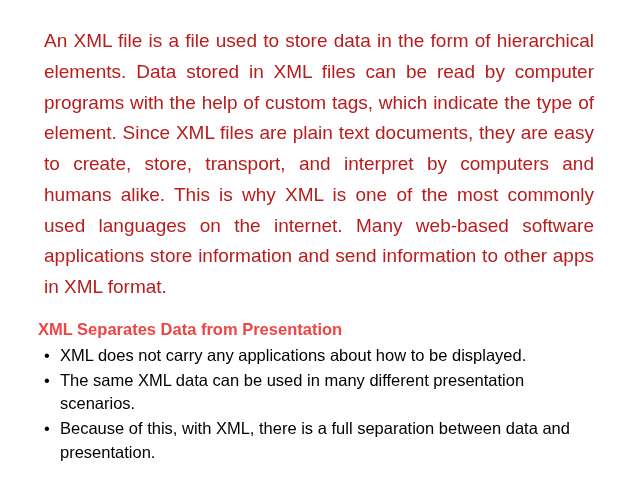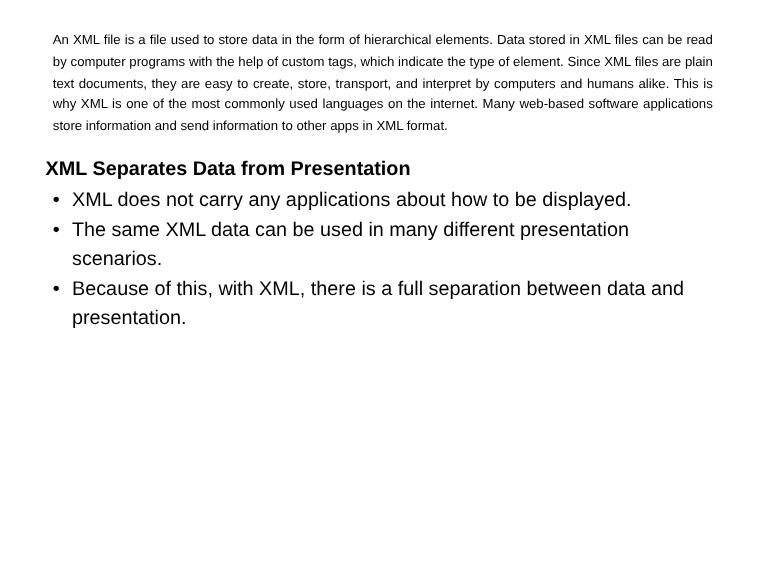--- a/index.html
+++ b/index.html
@@ -15,35 +15,35 @@
     overflow: hidden;
   }
   .slide {
     box-sizing: border-box;
     width: 640px;
     height: 480px;
     padding: 26px 42px 10px 38px;
     background: #ffffff;
   }
   .intro-paragraph {
-    font-size: 11px;
+    font-size: 19px;
     line-height: 1.62;
     text-align: justify;
     text-justify: inter-word;
     margin: 0 0 14px 0;
     padding: 0 4px 0 6px;
-    color: #000000;
+    color: #b91c1c;
   }
   .section-heading {
     font-size: 16.5px;
     font-weight: bold;
     line-height: 1.5;
     margin: 0 0 2px 0;
     padding: 0 0 0 0;
-    color: #000000;
+    color: #ef4444;
   }
   .bullet-list {
     list-style: none;
     margin: 0;
     padding: 0;
   }
   .bullet-item {
     position: relative;
     font-size: 16.5px;
     line-height: 1.45;

